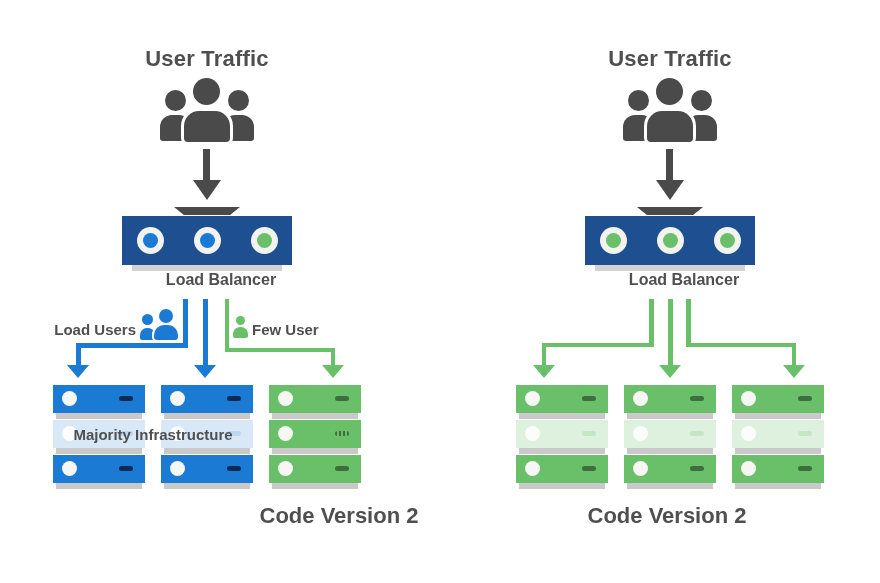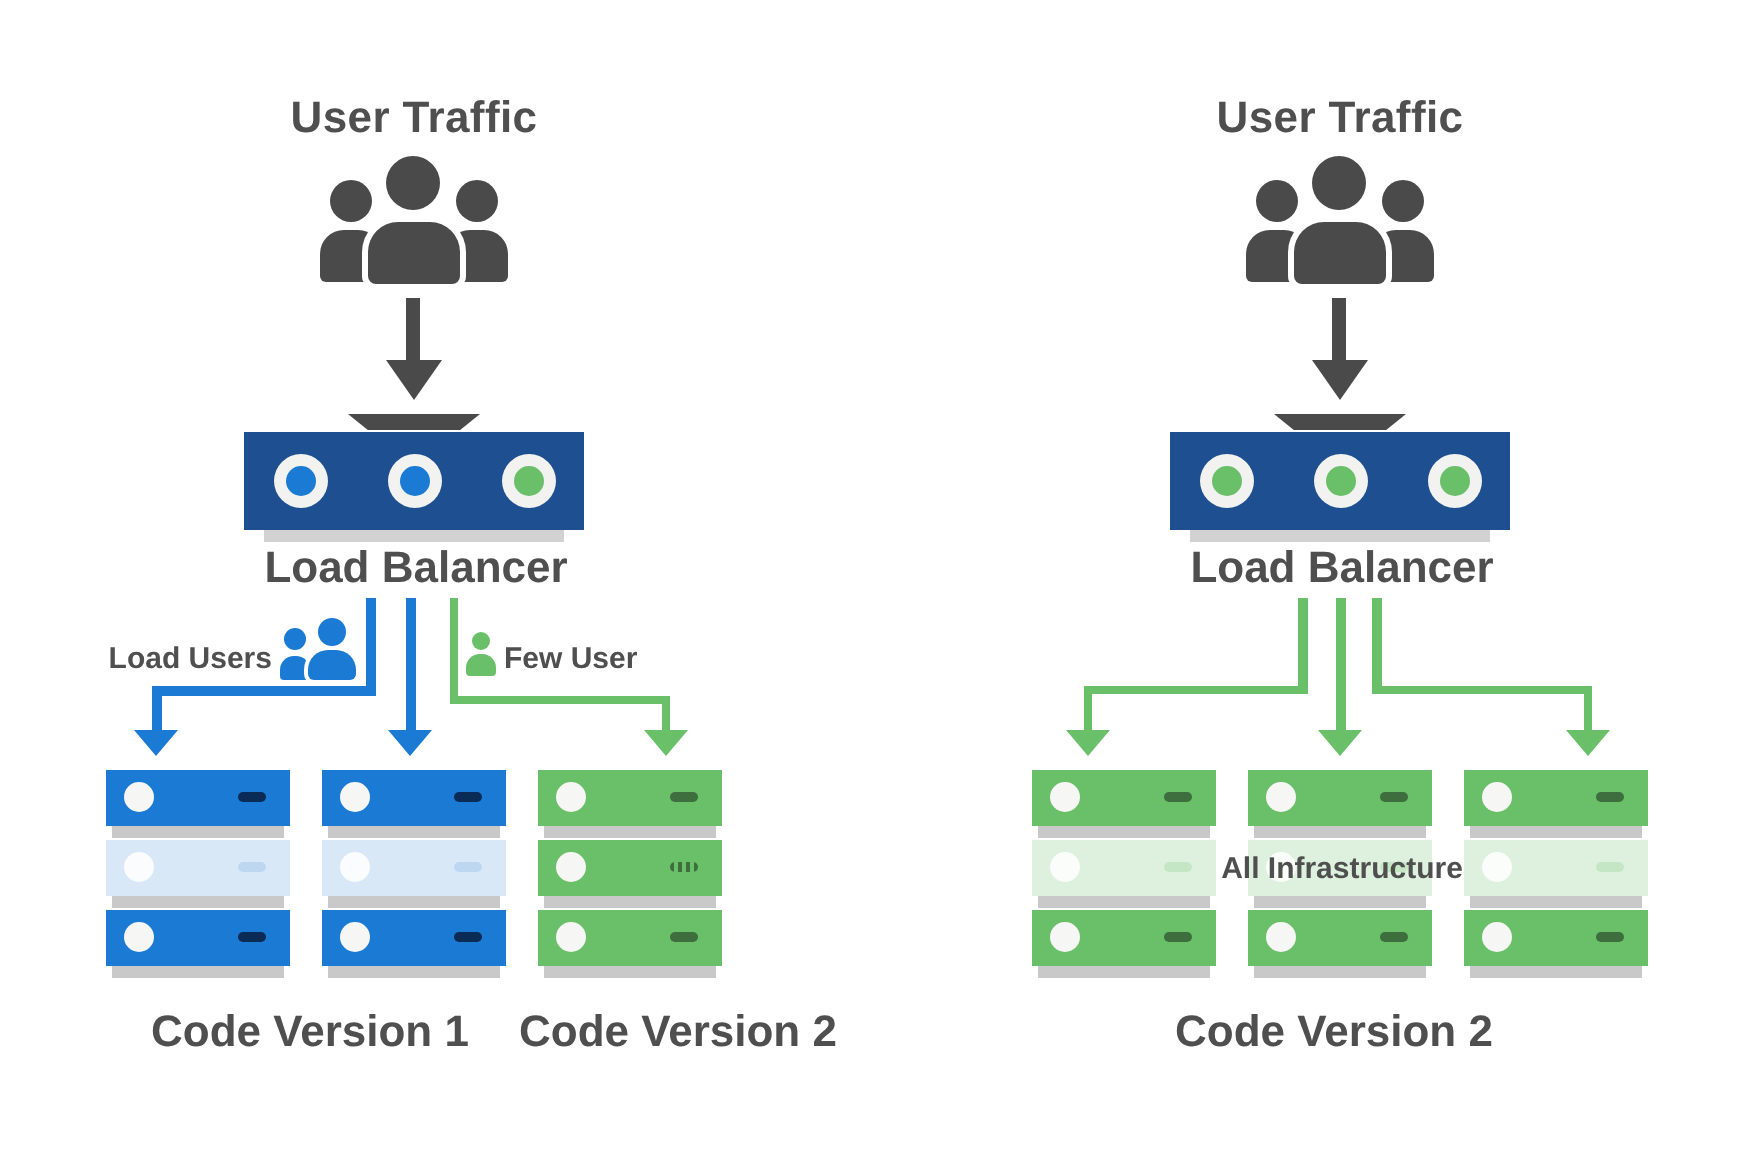--- a/index.html
+++ b/index.html
@@ -5,21 +5,21 @@
   html,body{margin:0;padding:0;background:#ffffff;}
   .canvas{
     position:relative;width:880px;height:554px;background:#ffffff;overflow:hidden;
     font-family:"Liberation Sans", sans-serif;font-weight:bold;color:var(--text,#4f4f4f);
   }
   .diagram{position:absolute;top:0;width:417px;height:583px;}
   #diagram-left{left:0;}
   #diagram-right{left:463px;}
 
   .title{position:absolute;top:46px;left:0;width:414px;text-align:center;font-size:22px;letter-spacing:.2px;}
-  .lb-label{position:absolute;top:271px;left:1px;width:414px;text-align:center;font-size:22px;}
+  .lb-label{position:absolute;top:271px;left:14px;width:414px;text-align:center;font-size:16px;}
   .code-label{position:absolute;top:503px;font-size:22px;text-align:center;}
   .code-label.c1{left:35px;width:240px;}
   .code-label.c2{left:239px;width:200px;}
   .code-label.c-single{left:104px;width:200px;}
   .overlay-label{position:absolute;top:426px;font-size:15px;text-align:center;z-index:6;}
   .overlay-label.left-ov{left:23px;width:260px;}
   .overlay-label.right-ov{left:138px;width:140px;}
 
   
   .person{position:absolute;}
@@ -193,22 +193,22 @@
             <div class="base"></div>
           </div>
           <div class="server green hatch">
             <div class="base"></div>
           </div>
           <div class="server green">
             <div class="base"></div>
           </div>
         </div>
       </div>
-
-    <div class="code-label c1">Code Version 1</div>
+    <div class="overlay-label left-ov">Majority Infrastructure</div>
+
     <div class="code-label c2">Code Version 2</div>
   </div>
 
   <div class="diagram" id="diagram-right">
     <div class="title">User Traffic</div>
 
     <div>
       <div class="person p-side p-left">
           <div class="head"></div>
           <div class="torso"></div>
@@ -282,18 +282,17 @@
             <div class="base"></div>
           </div>
           <div class="server green faded">
             <div class="base"></div>
           </div>
           <div class="server green">
             <div class="base"></div>
           </div>
         </div>
       </div>
-    <div class="overlay-label right-ov">All Infrastructure</div>
 
     <div class="code-label c-single">Code Version 2</div>
   </div>
 
 </div>
 
 </body></html>

